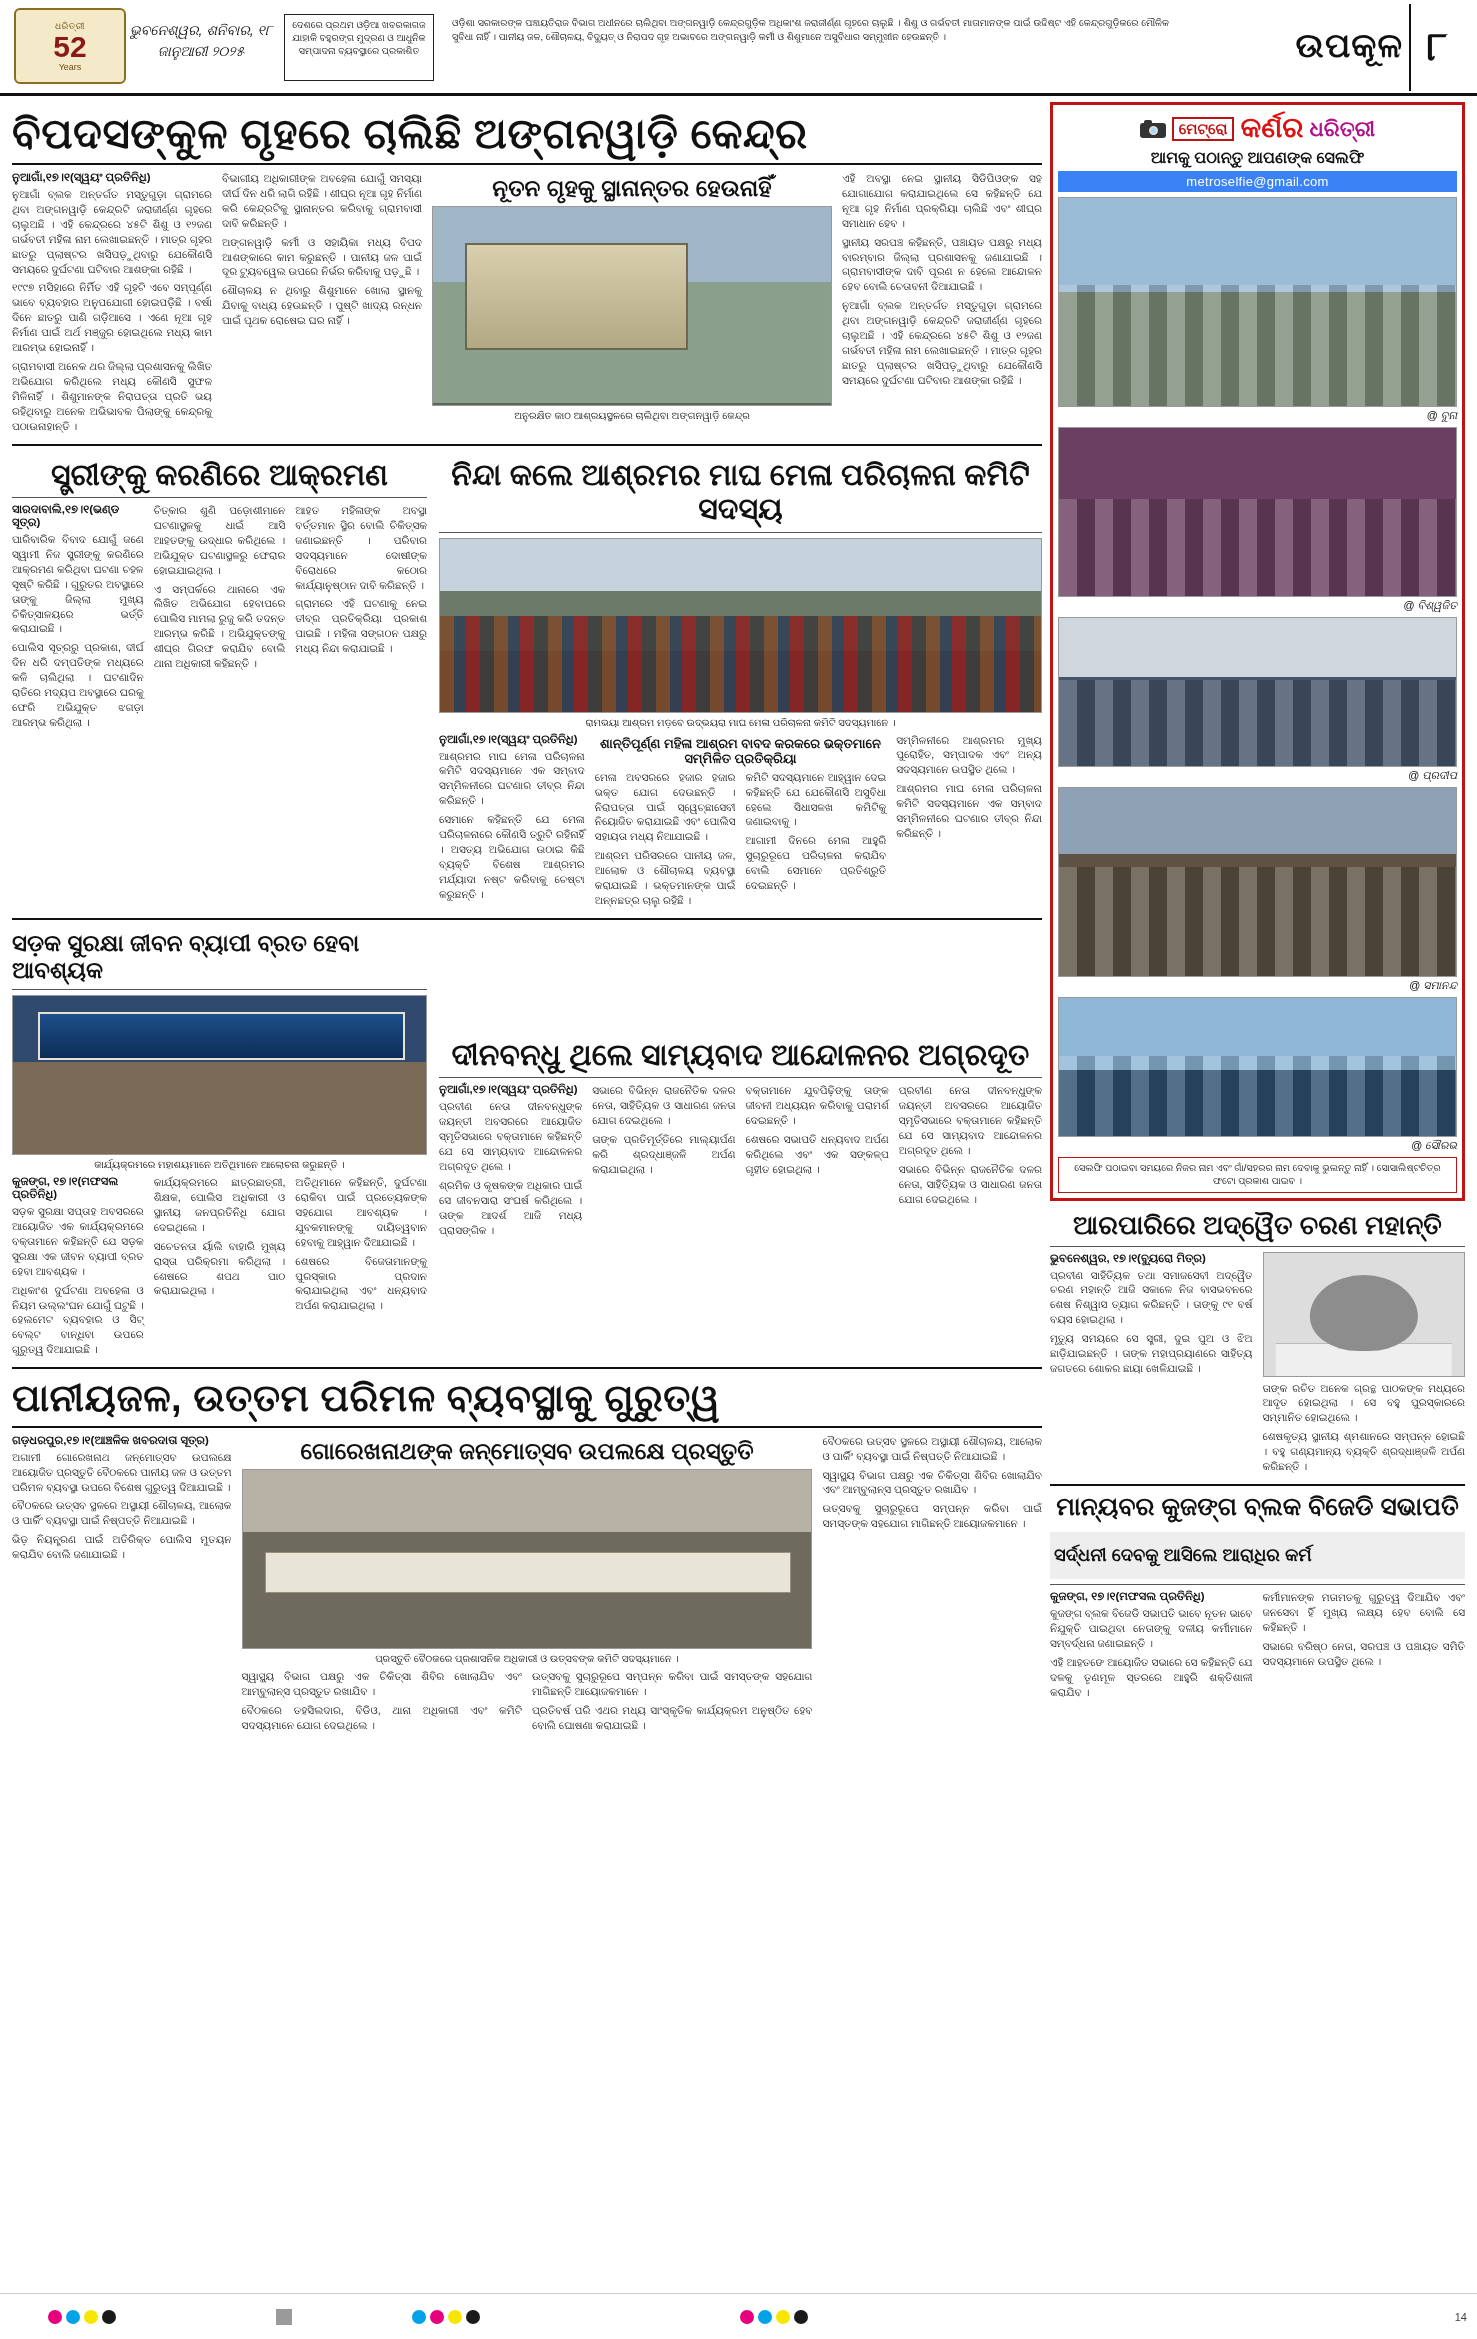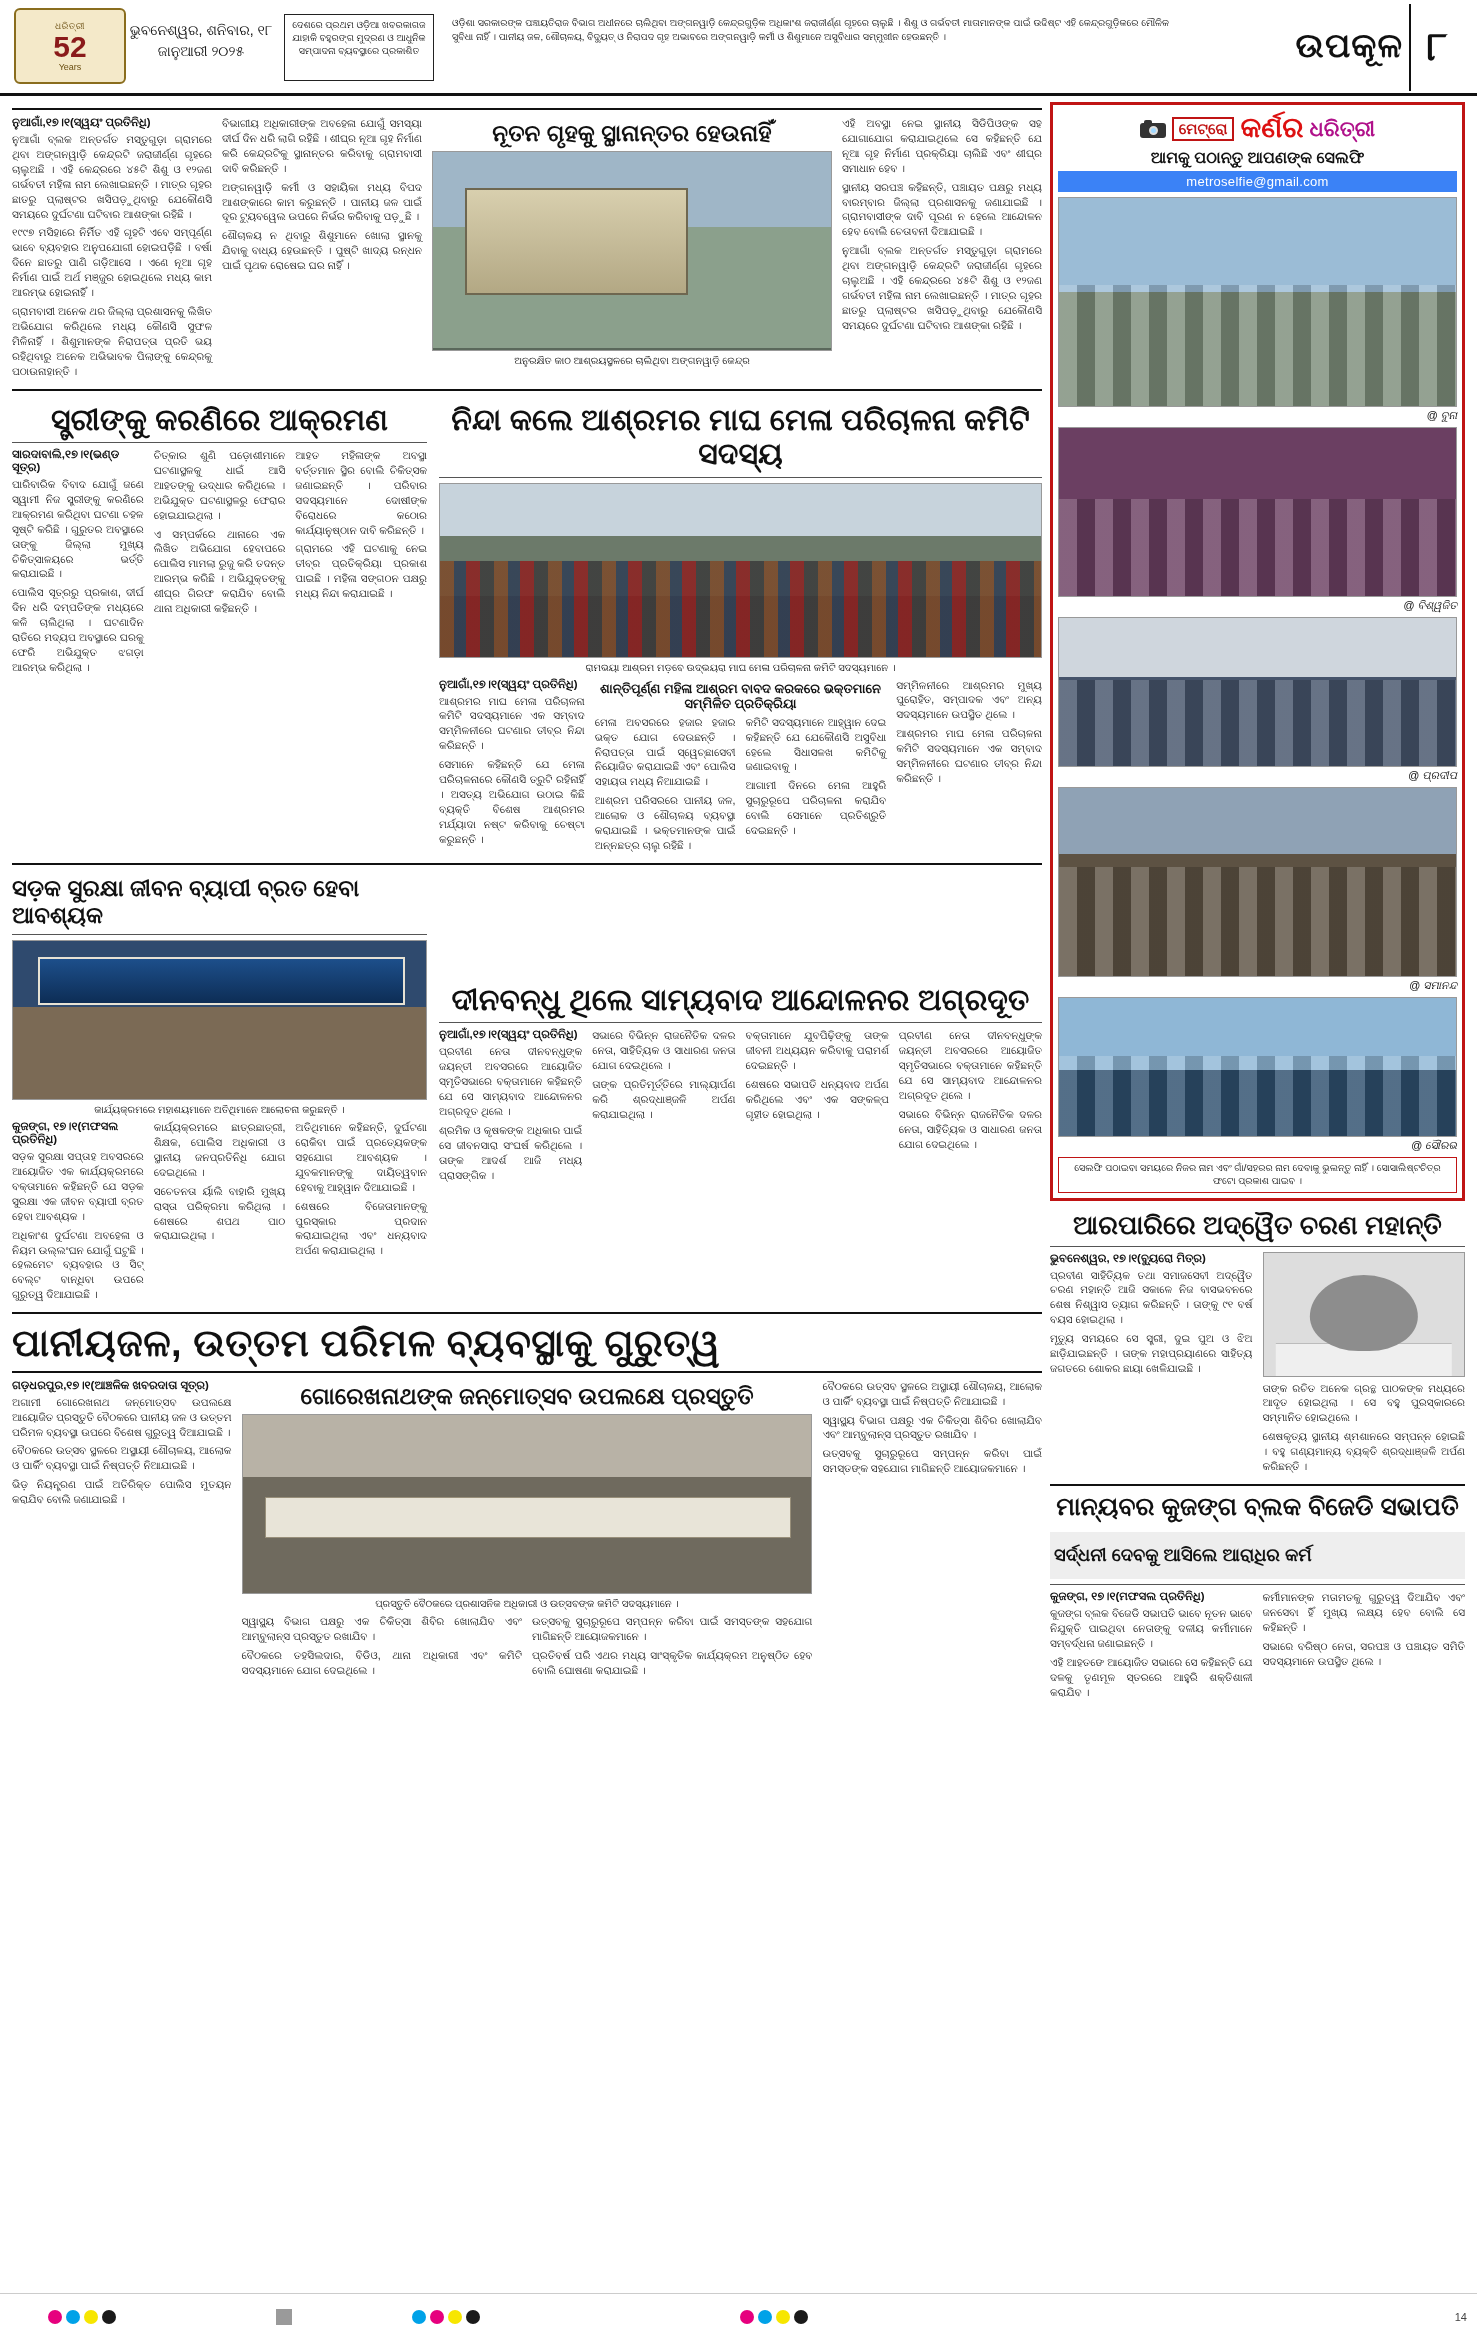--- a/index.html
+++ b/index.html
@@ -38,20 +38,21 @@
     line-height:1;
   }
   .emblem .yrs { font-size:9px; color:#6b4f12; }
   .mh-place {
     flex:0 0 auto;
     width:150px;
     text-align:center;
     font-size:14px;
     line-height:1.5;
     padding-top:16px;
+    font-style:italic;
   }
   .mh-box {
     flex:0 0 auto;
     width:150px;
     font-size:9.5px;
     line-height:1.35;
     border:1px solid #222;
     margin:10px 8px;
     padding:4px 5px;
     text-align:center;
@@ -244,20 +245,21 @@
     <div class="mh-strap">ଓଡ଼ିଶା ସରକାରଙ୍କ ପଞ୍ଚାୟତିରାଜ ବିଭାଗ ଅଧୀନରେ ଚାଲିଥିବା ଅଙ୍ଗନୱାଡ଼ି କେନ୍ଦ୍ରଗୁଡ଼ିକ ଅଧିକାଂଶ ଜରାଜୀର୍ଣ୍ଣ ଗୃହରେ ଚାଲୁଛି । ଶିଶୁ ଓ ଗର୍ଭବତୀ ମାତାମାନଙ୍କ ପାଇଁ ଉଦ୍ଦିଷ୍ଟ ଏହି କେନ୍ଦ୍ରଗୁଡ଼ିକରେ ମୌଳିକ ସୁବିଧା ନାହିଁ । ପାନୀୟ ଜଳ, ଶୌଚାଳୟ, ବିଦ୍ୟୁତ୍ ଓ ନିରାପଦ ଗୃହ ଅଭାବରେ ଅଙ୍ଗନୱାଡ଼ି କର୍ମୀ ଓ ଶିଶୁମାନେ ଅସୁବିଧାର ସମ୍ମୁଖୀନ ହେଉଛନ୍ତି ।</div>
     <div class="mh-title">ଉପକୂଳ</div>
     <div class="mh-pageno">୮</div>
   </div>
 
   <div class="body-wrap">
 
     <div class="left-col">
 
       <div>
+        <div class="headline-xl">ବିପଦସଙ୍କୁଳ ଗୃହରେ ଚାଲିଛି ଅଙ୍ଗନୱାଡ଼ି କେନ୍ଦ୍ର</div>
         <hr class="rule">
         <div class="cols">
           <div class="col">
             <div class="dateline">ନୁଆଗାଁ,୧୭।୧(ସ୍ୱୟଂ ପ୍ରତିନିଧି)</div>
             <p class="para">ନୁଆଗାଁ ବ୍ଲକ ଅନ୍ତର୍ଗତ ମସ୍ତୁଗୁଡ଼ା ଗ୍ରାମରେ ଥିବା ଅଙ୍ଗନୱାଡ଼ି କେନ୍ଦ୍ରଟି ଜରାଜୀର୍ଣ୍ଣ ଗୃହରେ ଚାଲୁଅଛି । ଏହି କେନ୍ଦ୍ରରେ ୪୫ଟି ଶିଶୁ ଓ ୧୨ଜଣ ଗର୍ଭବତୀ ମହିଳା ନାମ ଲେଖାଇଛନ୍ତି । ମାତ୍ର ଗୃହର ଛାତରୁ ପ୍ଲାଷ୍ଟର ଖସିପଡ଼ୁଥିବାରୁ ଯେକୌଣସି ସମୟରେ ଦୁର୍ଘଟଣା ଘଟିବାର ଆଶଙ୍କା ରହିଛି ।</p>
             <p class="para">୧୯୯୭ ମସିହାରେ ନିର୍ମିତ ଏହି ଗୃହଟି ଏବେ ସମ୍ପୂର୍ଣ୍ଣ ଭାବେ ବ୍ୟବହାର ଅନୁପଯୋଗୀ ହୋଇପଡ଼ିଛି । ବର୍ଷା ଦିନେ ଛାତରୁ ପାଣି ଗଡ଼ିଆସେ । ଏଣେ ନୂଆ ଗୃହ ନିର୍ମାଣ ପାଇଁ ଅର୍ଥ ମଞ୍ଜୁର ହୋଇଥିଲେ ମଧ୍ୟ କାମ ଆରମ୍ଭ ହୋଇନାହିଁ ।</p>
             <p class="para">ଗ୍ରାମବାସୀ ଅନେକ ଥର ଜିଲ୍ଲା ପ୍ରଶାସନକୁ ଲିଖିତ ଅଭିଯୋଗ କରିଥିଲେ ମଧ୍ୟ କୌଣସି ସୁଫଳ ମିଳିନାହିଁ । ଶିଶୁମାନଙ୍କ ନିରାପତ୍ତା ପ୍ରତି ଭୟ ରହିଥିବାରୁ ଅନେକ ଅଭିଭାବକ ପିଲାଙ୍କୁ କେନ୍ଦ୍ରକୁ ପଠାଉନାହାନ୍ତି ।</p>
           </div>
           <div class="col">
             <p class="para">ବିଭାଗୀୟ ଅଧିକାରୀଙ୍କ ଅବହେଳା ଯୋଗୁଁ ସମସ୍ୟା ଦୀର୍ଘ ଦିନ ଧରି ଲାଗି ରହିଛି । ଶୀଘ୍ର ନୂଆ ଗୃହ ନିର୍ମାଣ କରି କେନ୍ଦ୍ରଟିକୁ ସ୍ଥାନାନ୍ତର କରିବାକୁ ଗ୍ରାମବାସୀ ଦାବି କରିଛନ୍ତି ।</p>

